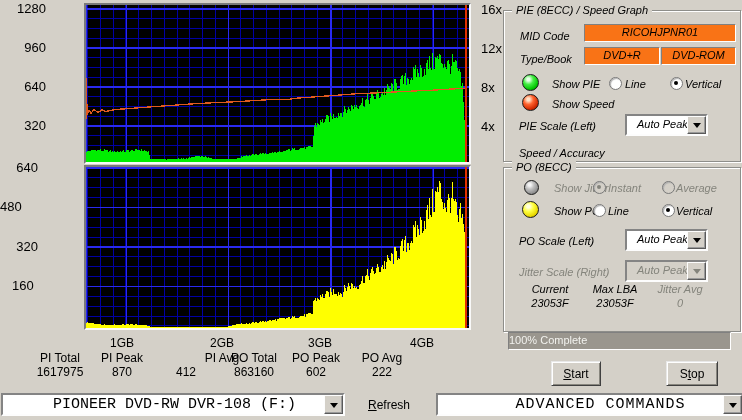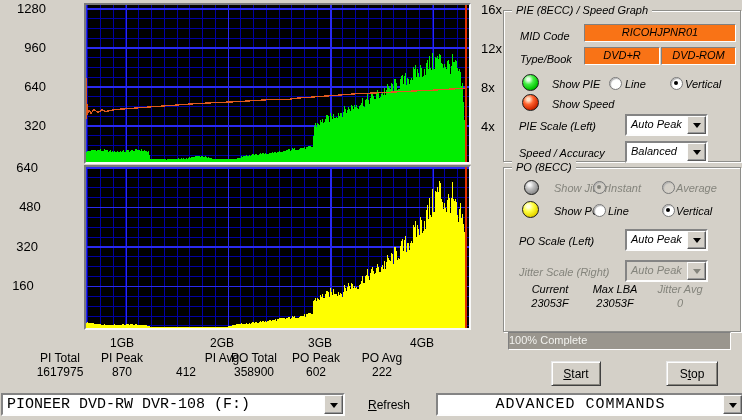--- a/index.html
+++ b/index.html
@@ -14,28 +14,28 @@
   .tick{position:absolute;font-size:13px;white-space:nowrap;line-height:13px;}
   .xtick{position:absolute;font-size:12px;white-space:nowrap;text-align:center;width:44px;}
   .statcell{position:absolute;font-size:12px;text-align:center;width:90px;white-space:nowrap;}
   .group{position:absolute;border:1px solid #8e8e8a;box-shadow:1px 1px 0 #ffffff, inset 1px 1px 0 #ffffff;font-style:italic;}
   .group-title{position:absolute;top:-8px;left:8px;background:#d4d0c8;padding:0 4px;font-size:11px;line-height:14px;white-space:nowrap;}
   .lbl{position:absolute;font-size:11px;line-height:13px;white-space:nowrap;}
   .dtext{color:#84847c;}
   .fieldbox{position:absolute;border:1px solid;border-color:#808080 #ffffff #ffffff #808080;background:#f97316;
     font-size:11px;text-align:center;line-height:15px;height:16px;}
   .combo{position:absolute;border:2px solid;border-color:#848484 #fdfdfd #fdfdfd #848484;background:#fff;display:flex;height:18px;}
-  .combo .val{flex:1;font-size:11px;line-height:17px;padding-left:4px;white-space:nowrap;overflow:hidden;}
+  .combo .val{flex:1;font-size:11px;line-height:17px;padding-left:10px;white-space:nowrap;overflow:hidden;}
   .combo .cbtn{width:17px;background:#d4d0c8;border:1px solid;border-color:#fdfdfd #5a5a5a #5a5a5a #fdfdfd;
     box-shadow:inset -1px -1px 0 #9a9a9a;display:flex;align-items:center;justify-content:center;}
   .tri{width:0;height:0;border:4px solid transparent;border-top:5px solid #000;margin-top:5px;}
   .combo.disabled{background:#d4d0c8;}
   .combo.disabled .val{color:#84847c;}
   .combo.disabled .tri{border-top-color:#84847c;}
-  .combo.mono .val{font-family:"Liberation Mono",monospace;font-size:15px;line-height:19px;}
+  .combo.mono .val{font-family:"Liberation Mono",monospace;font-size:15px;line-height:19px;margin-left:40px;}
   .combo.mono.center .val{text-align:center;padding-left:0;letter-spacing:1px;}
   .led{position:absolute;border-radius:50%;border:1px solid #1c1c1c;}
   .led-green{background:radial-gradient(circle at 36% 30%, #eaffea 0 10%, #44ee44 35%, #00c400 70%, #006e00 100%);}
   .led-red{background:radial-gradient(circle at 36% 30%, #ffe2c8 0 10%, #ff6430 35%, #d02800 70%, #701000 100%);}
   .led-yellow{background:radial-gradient(circle at 36% 30%, #ffffe0 0 10%, #ffff44 35%, #e8d800 70%, #8a7e00 100%);}
   .led-gray{background:radial-gradient(circle at 36% 30%, #f4f4f4 0 10%, #c0c0c0 35%, #909090 70%, #606060 100%);}
   .radio{position:absolute;width:11px;height:11px;border-radius:50%;background:#fff;border:1px solid #787878;
     box-shadow:inset 1px 1px 1px #b0b0b0;}
   .radio.sel::after{content:'';position:absolute;left:3px;top:3px;width:4px;height:4px;border-radius:50%;background:#000;}
   .radio.dis{background:#d4d0c8;}
@@ -180,42 +180,42 @@
         <line x1="379.5" y1="0" x2="379.5" y2="161" stroke="#e03000" stroke-width="2"></line>
       </svg>
   </div>
 
   <div id="axis-layer" class="abs" style="left:0;top:0;width:742px;height:420px;pointer-events:none">
       <span class="tick" style="left: 0px; top: 2px; width: 46px; text-align: right;">1280</span>
       <span class="tick" style="left: 0px; top: 41px; width: 46px; text-align: right;">960</span>
       <span class="tick" style="left: 0px; top: 80px; width: 46px; text-align: right;">640</span>
       <span class="tick" style="left: 0px; top: 119px; width: 46px; text-align: right;">320</span>
       <span class="tick" style="left: 0px; top: 161px; width: 38px; text-align: right;">640</span>
-      <span class="tick" style="left: 0px; top: 200px; width: 38px; text-align: center; padding-left: 11px;">480</span>
+      <span class="tick" style="left: 0px; top: 200px; width: 38px; text-align: left;">480</span>
       <span class="tick" style="left: 0px; top: 240px; width: 38px; text-align: right;">320</span>
-      <span class="tick" style="left: 4px; top: 279px; width: 38px; text-align: center;">160</span>
+      <span class="tick" style="left: 12px; top: 279px; width: 38px; text-align: left;">160</span>
       <span class="tick" style="left: 481px; top: 3px;">16x</span>
       <span class="tick" style="left: 481px; top: 42px;">12x</span>
       <span class="tick" style="left: 481px; top: 81px;">8x</span>
       <span class="tick" style="left: 481px; top: 120px;">4x</span>
       <span class="xtick" style="left: 100px; top: 336px;">1GB</span>
       <span class="xtick" style="left: 200px; top: 336px;">2GB</span>
       <span class="xtick" style="left: 298px; top: 336px;">3GB</span>
       <span class="xtick" style="left: 400px; top: 336px;">4GB</span>
     </div>
 
   <div id="stats-row" class="abs" style="left:0;top:0;width:480px;height:420px">
       <span class="statcell" style="left: 15px; top: 351px;">PI Total</span>
       <span class="statcell" style="left: 15px; top: 365px;">1617975</span>
       <span class="statcell" style="left: 77px; top: 351px;">PI Peak</span>
       <span class="statcell" style="left: 77px; top: 365px;">870</span>
       <span class="statcell" style="left: 141px; top: 351px; margin-left: 36px;">PI Avg</span>
       <span class="statcell" style="left: 141px; top: 365px;">412</span>
       <span class="statcell" style="left: 209px; top: 351px;">PO Total</span>
-      <span class="statcell" style="left: 209px; top: 365px;">358900</span>
+      <span class="statcell" style="left: 209px; top: 365px;">863160</span>
       <span class="statcell" style="left: 271px; top: 351px;">PO Peak</span>
       <span class="statcell" style="left: 271px; top: 365px;">602</span>
       <span class="statcell" style="left: 337px; top: 351px;">PO Avg</span>
       <span class="statcell" style="left: 337px; top: 365px;">222</span>
     </div>
 
   <div class="group" style="left:503px;top:10px;width:236px;height:150px">
     <span class="group-title">PIE (8ECC) / Speed Graph</span>
 
     <span class="lbl" style="left:16px;top:19px">MID Code</span>
@@ -237,26 +237,20 @@
 
     <span class="lbl" style="left:15px;top:109px">PIE Scale (Left)</span>
     <div class="combo" style="left:121px;top:103px;width:79px">
       <span class="val">Auto Peak</span>
       <span class="cbtn">
           <span class="tri"></span>
         </span>
     </div>
 
     <span class="lbl" style="left:15px;top:136px">Speed / Accuracy</span>
-    <div class="combo" style="left:121px;top:130px;width:79px">
-      <span class="val">Balanced</span>
-      <span class="cbtn">
-          <span class="tri"></span>
-        </span>
-    </div>
   </div>
 
   <div class="group" style="left:503px;top:167px;width:236px;height:163px">
     <span class="group-title">PO (8ECC)</span>
 
     <span class="led led-gray" style="left:20px;top:12px;width:13px;height:13px"></span>
     <span class="lbl dtext" style="left:50px;top:14px">Show Jitter</span>
     <span class="radio sel dis" style="left:89px;top:13px"></span>
     <span class="lbl dtext" style="left:104px;top:14px">Instant</span>
     <span class="radio dis" style="left:158px;top:13px"></span>

